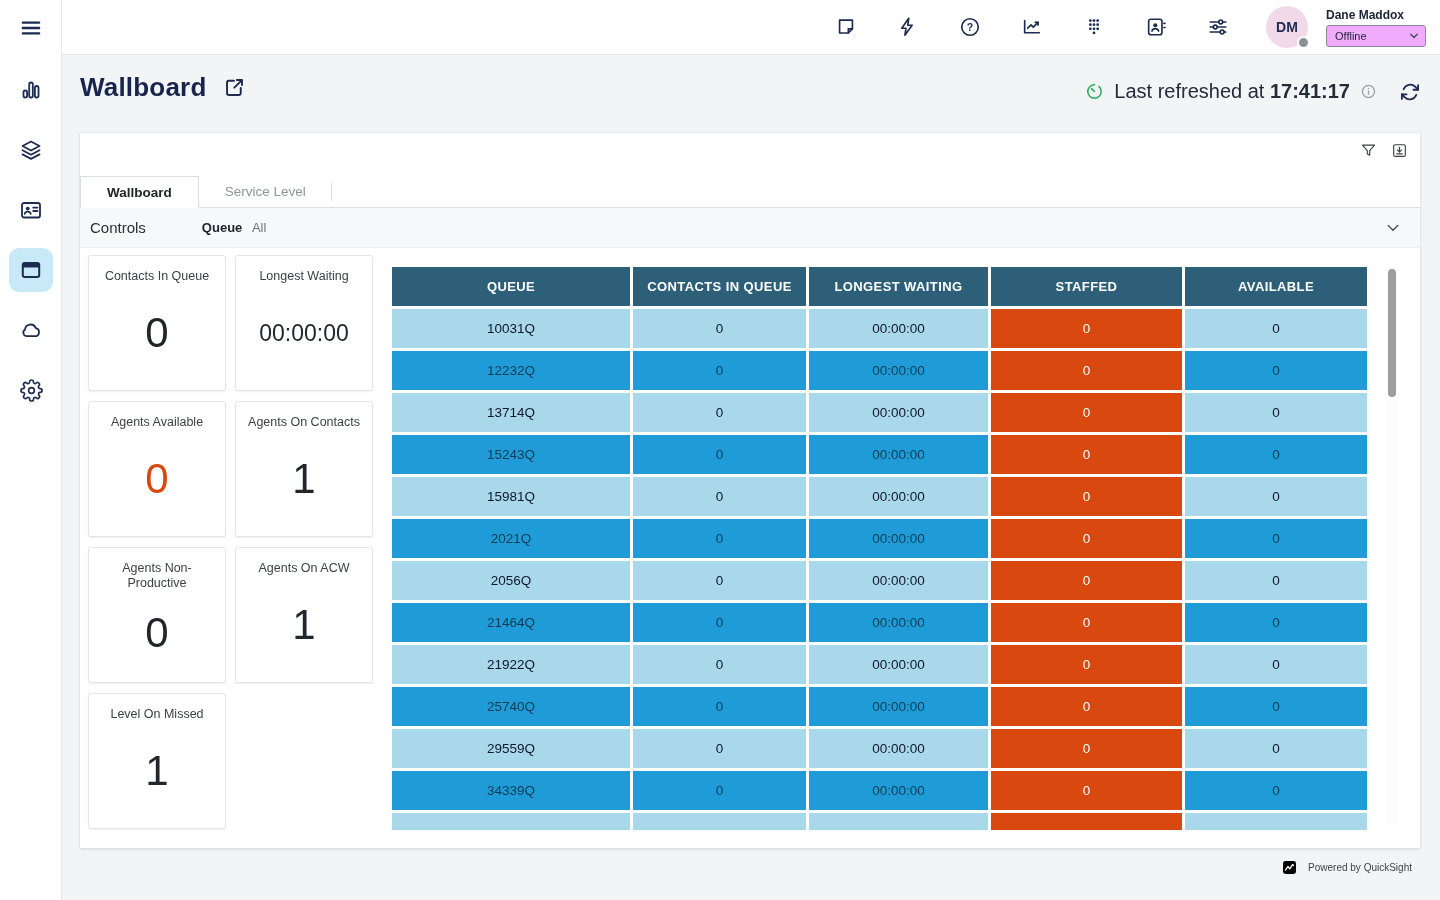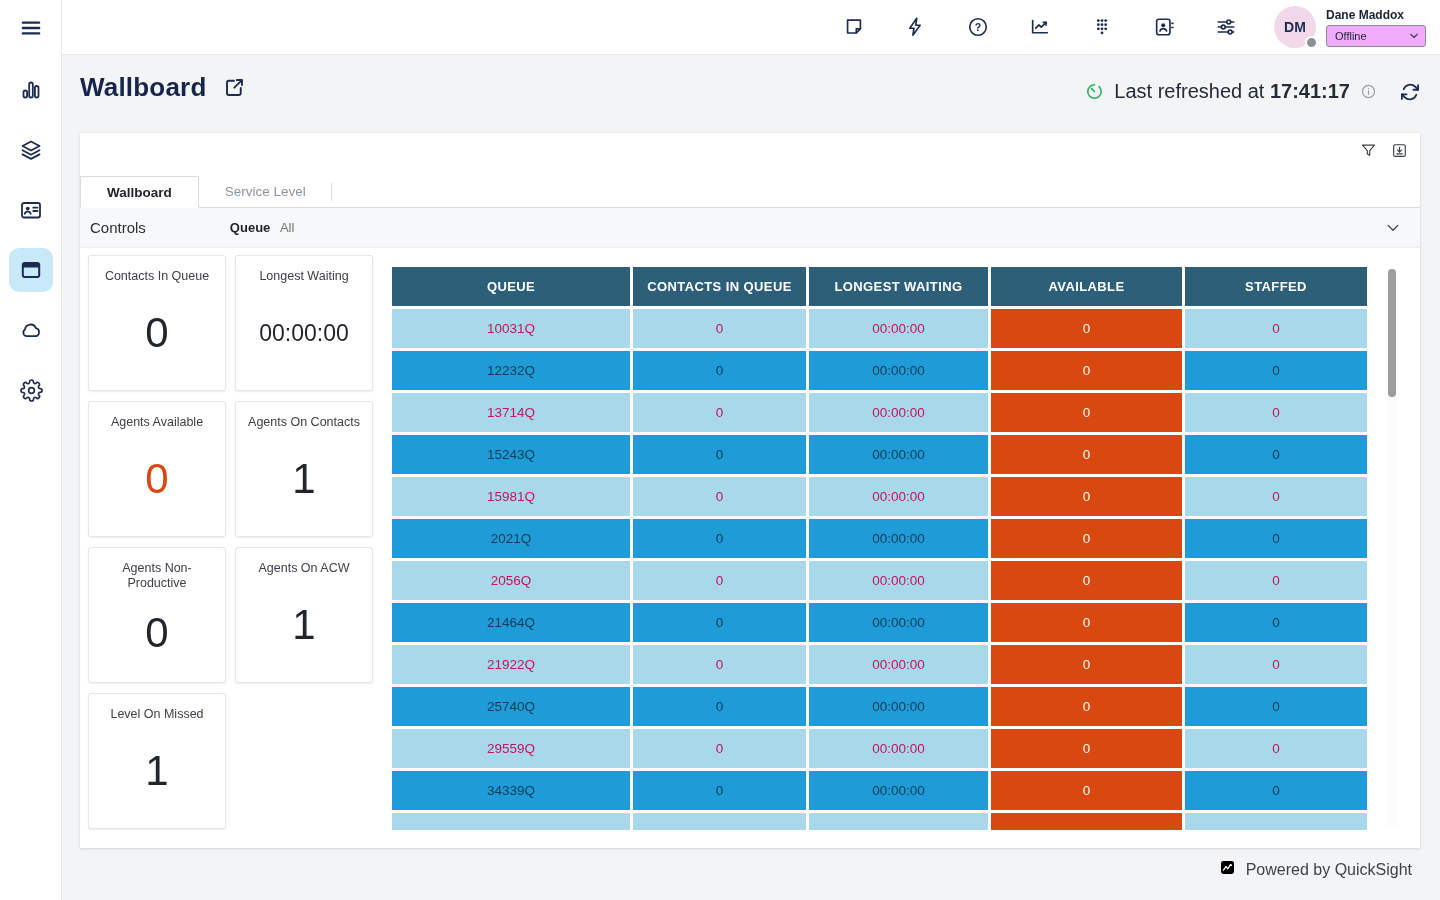--- a/index.html
+++ b/index.html
@@ -18,21 +18,21 @@
     justify-content:center; background:none; border:none; cursor:pointer; }
   .nav-item.active { background:#c8e9f7; }
 
   
   .topbar { position:absolute; left:62px; right:0; top:0; height:55px; background:#fff;
     border-bottom:1px solid #e5e7ea; display:flex; align-items:center; justify-content:flex-end;
     padding-right:14px; z-index:5; }
   .tb-icons { display:flex; align-items:center; gap:38px; margin-right:36px; }
   .tb-btn { width:24px; height:24px; padding:0; border:none; background:none; cursor:pointer;
     display:flex; align-items:center; justify-content:center; }
-  .user { display:flex; align-items:center; gap:10px; }
+  .user { display:flex; align-items:center; gap:18px; }
   .avatar { position:relative; width:42px; height:42px; border-radius:50%; background:#f2d9ea;
     color:#1d2b50; font-weight:bold; font-size:14px; display:flex; align-items:center; justify-content:center; cursor:pointer; }
   .status-dot { position:absolute; right:-2px; bottom:-1px; width:13px; height:13px; border-radius:50%;
     background:#8d9095; border:2px solid #fff; }
   .user-meta { display:flex; flex-direction:column; gap:3px; }
   .user-name { font-size:12px; font-weight:bold; color:#1b2436; }
   .select-wrap { position:relative; width:100px; height:22px; }
   .select-wrap select { width:100%; height:100%; font-family:inherit; font-size:11px; color:#1f2430;
     border:1px solid #878d93; border-radius:3px; background:#f0abfc; appearance:none; -webkit-appearance:none;
     padding:0 15px 0 8px; }
@@ -52,21 +52,21 @@
     box-shadow:0 1px 3px rgba(0,0,0,.12), 0 0 1px rgba(0,0,0,.1); }
   .panel-tools { position:absolute; top:9px; right:12px; display:flex; gap:14px; }
   .tabbar { position:absolute; top:43px; left:0; width:100%; height:32px; border-bottom:1px solid #d9dce0;
     display:flex; align-items:stretch; }
   .tab { padding:0 26px; display:flex; align-items:center; font-size:13.5px; color:#8f959d;
     background:none; border:none; cursor:pointer; position:relative; font-family:inherit; }
   .tab.active { background:#fff; border:1px solid #d9dce0; border-bottom:1px solid #fff;
     margin-bottom:-1px; color:#21262d; font-weight:bold; }
   .tab.inactive::after { content:""; position:absolute; right:0; top:7px; height:18px; width:1px; background:#d9dce0; }
   .controls { position:absolute; top:75px; left:0; width:100%; height:40px; background:#f7f8f9;
-    border-bottom:1px solid #eceef0; display:flex; align-items:center; padding:0 18px 0 10px;gap:28px; }
+    border-bottom:1px solid #eceef0; display:flex; align-items:center; padding:0 18px 0 10px; }
   .controls-label { font-size:15px; color:#2a2f37; }
   .controls-filter { margin-left:56px; font-size:13px; }
   .filter-name { font-weight:bold; color:#21262d; }
   .filter-value { color:#737373; margin-left:6px; }
   .controls-chevron { margin-left:auto; }
 
   
   .cards { position:absolute; left:8px; top:122px; display:grid; grid-template-columns:138px 138px; gap:10px 9px; }
   .card { height:136px; background:#fff; border:1px solid #e4e6e9; border-radius:3px;
     box-shadow:0 1px 2px rgba(0,0,0,.07); display:flex; flex-direction:column; padding-top:13px; }
@@ -76,30 +76,30 @@
   .card-value.time { font-size:23px; }
   .card-value.accent { color:var(--accent-value,#d9480f); }
 
   
   .table { position:absolute; left:312px; top:134px; width:975px; height:563px; overflow:hidden; }
   .thead-row, .trow { display:grid; grid-template-columns:238px 173px 179px 191px 182px; column-gap:3px; }
   .th { height:39px; background:var(--header-teal,#2d5f79); color:#fff; font-weight:bold; font-size:13px;
     display:flex; align-items:center; justify-content:center; letter-spacing:.4px; }
   .trow { margin-top:3px; }
   .td { height:39px; display:flex; align-items:center; justify-content:center; font-size:13.5px; }
-  .trow.light .td { background:var(--row-light,#a8d8ea); color:#be185d; }
+  .trow.light .td { background:var(--row-light,#a8d8ea); color:#0f172a; }
   .trow.dark .td { background:var(--row-blue,#1f9cd8); color:#0e3c55; }
   .trow .td.staffed { background:var(--staffed-orange,#d9480f); color:#fff; }
 
   .vscroll { position:absolute; left:1306px; top:134px; width:12px; height:560px; background:#fcfcfc; border-radius:6px; }
   .vscroll-thumb { position:absolute; left:2px; top:2px; width:8px; height:128px; background:#9d9d9d; border-radius:4px; cursor:pointer; }
 
   
-  .footer { position:absolute; top:861px; right:28px; display:flex; align-items:flex-start; gap:12px;
-    font-size:16px; color:#3f4347; }
+  .footer { position:absolute; top:861px; right:28px; display:flex; align-items:center; gap:12px;
+    font-size:10px; color:#3f4347; }
 </style>
 </head>
 <body>
 
 <aside class="sidebar">
   <button class="hamburger">
     <svg class="stroke" width="26" height="26" viewBox="0 0 24 24" style="stroke-width:2.2">
         <path d="M4.5 7h15M4.5 12h15M4.5 17h15"></path>
       </svg>
   </button>
@@ -320,22 +320,22 @@
     <div class="card-title">Level On Missed</div>
     <div class="card-value">1</div>
   </div>
     </div>
 
   <div class="table">
     <div class="thead-row" id="thead">
         <div class="th">QUEUE</div>
         <div class="th">CONTACTS IN QUEUE</div>
         <div class="th">LONGEST WAITING</div>
+        <div class="th">STAFFED</div>
         <div class="th">AVAILABLE</div>
-        <div class="th">STAFFED</div>
       </div>
     <div id="tbody">
         <div class="trow light">
     <div class="td">10031Q</div>
     <div class="td">0</div>
     <div class="td">00:00:00</div>
     <div class="td staffed">0</div>
     <div class="td">0</div>
   </div>
         <div class="trow dark">

